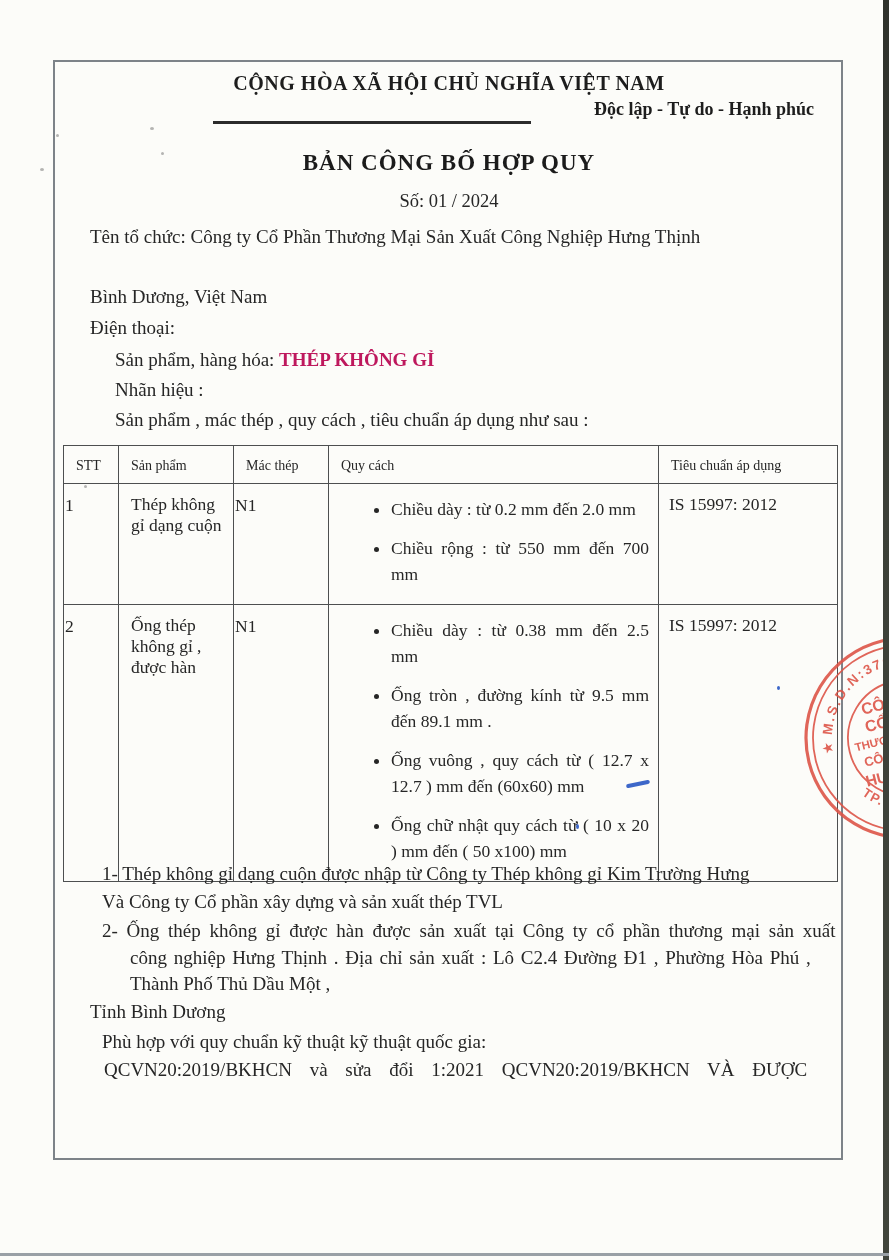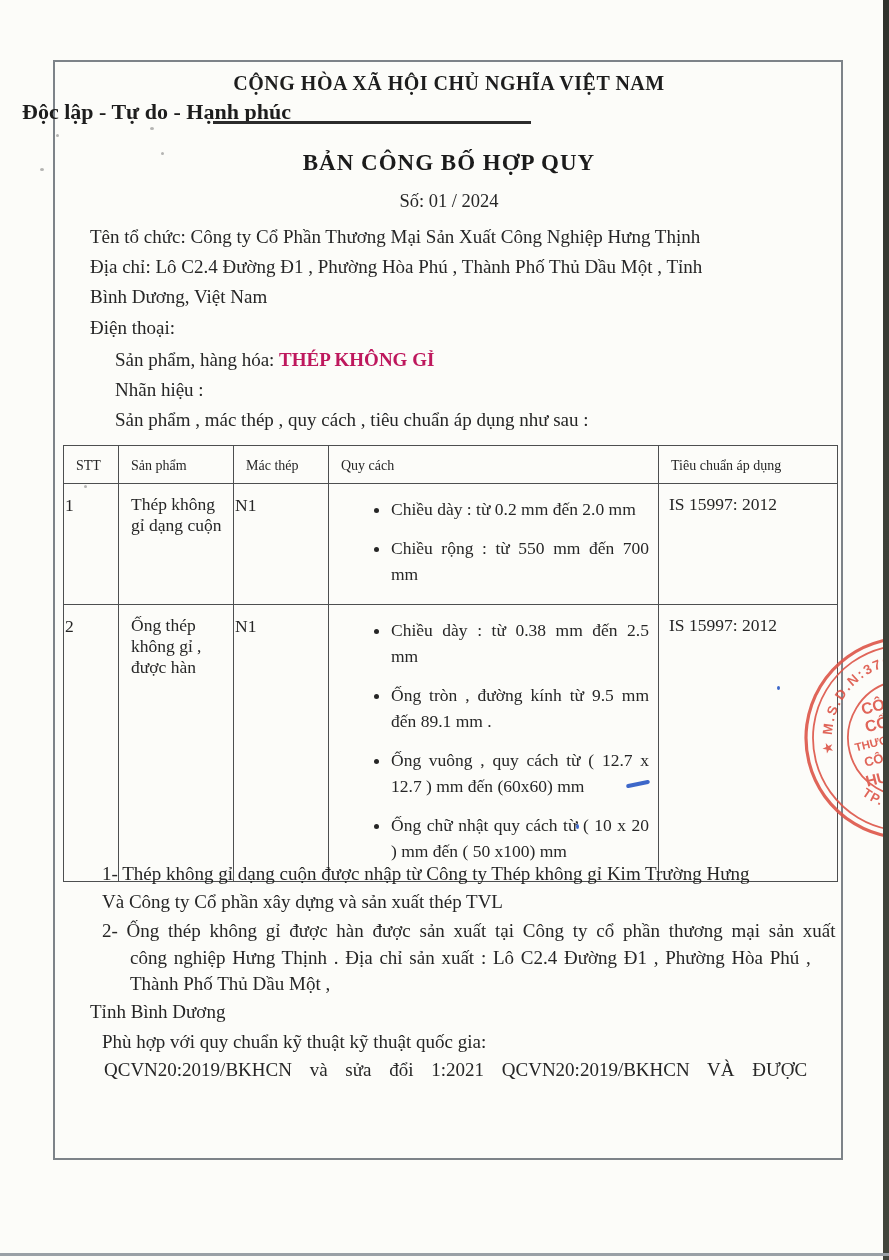--- a/index.html
+++ b/index.html
@@ -3,21 +3,21 @@
 <meta charset="utf-8">
 <style>
   html,body{margin:0;padding:0;background:#e8e8e6;}
   .page{position:relative;width:889px;height:1260px;background:#fcfcf9;overflow:hidden;
         font-family:"Liberation Serif","DejaVu Serif",serif;color:#262626;}
   .abs{position:absolute;}
   .frame{position:absolute;left:53px;top:60px;width:790px;height:1100px;
          border:2px solid #7d8389;box-sizing:border-box;}
   .center{left:53px;width:792px;text-align:center;}
   .national{top:72px;font-weight:bold;font-size:20px;letter-spacing:.5px;color:#1d1d1d;}
-  .motto{top:99px;left:22px;width:792px;text-align:left;font-weight:bold;font-size:22px;color:#1d1d1d;}
+  .motto{top:99px;left:22px;width:792px;text-align:right;font-weight:bold;font-size:18px;color:#1d1d1d;}
   .motto-line{left:213px;top:121px;width:318px;height:2.5px;background:#2b2b2b;}
   .doc-title{top:150px;font-weight:bold;font-size:23px;letter-spacing:1px;color:#1b1b1b;}
   .doc-number{top:191px;font-size:18.5px;}
   .bline{font-size:19px;line-height:1.25;white-space:nowrap;}
   table.spec{position:absolute;left:63px;top:445px;width:774px;border-collapse:collapse;
              table-layout:fixed;font-size:17.5px;color:#262626;}
   table.spec td,table.spec th{border:1.8px solid #4d4f50;vertical-align:top;
              font-weight:normal;text-align:left;box-sizing:border-box;}
   table.spec th{font-size:14px;padding:8px 6px 6px 12px;vertical-align:middle;}
   td.c-stt{text-align:center;padding-top:11px;}
@@ -41,21 +41,20 @@
 
   <div class="frame"></div>
 
   <div class="abs center national">CỘNG HÒA XÃ HỘI CHỦ NGHĨA VIỆT NAM</div>
   <div class="abs motto">Độc lập - Tự do - Hạnh phúc</div>
   <div class="abs motto-line"></div>
   <div class="abs center doc-title">BẢN CÔNG BỐ HỢP QUY</div>
   <div class="abs center doc-number">Số: 01 / 2024</div>
 
   <div class="abs bline" style="left:90px;top:225px;">Tên tổ chức: Công ty Cổ Phần Thương Mại Sản Xuất Công Nghiệp Hưng Thịnh</div>
-  <div class="abs bline" style="left:90px;top:255px;">Địa chỉ: Lô C2.4 Đường Đ1 , Phường Hòa Phú , Thành Phố Thủ Dầu Một , Tỉnh</div>
   <div class="abs bline" style="left:90px;top:285px;">Bình Dương, Việt Nam</div>
   <div class="abs bline" style="left:90px;top:316px;">Điện thoại:</div>
   <div class="abs bline" style="left:115px;top:348px;">
     <span>Sản phẩm, hàng hóa: </span><span style="font-weight:bold;color:#be185d;">THÉP KHÔNG GỈ</span>
   </div>
   <div class="abs bline" style="left:115px;top:378px;">Nhãn hiệu :</div>
   <div class="abs bline" style="left:115px;top:408px;font-family:Liberation Serif, serif;">Sản phẩm , mác thép , quy cách , tiêu chuẩn áp dụng như sau :</div>
 
   <table class="spec">
     <colgroup>

